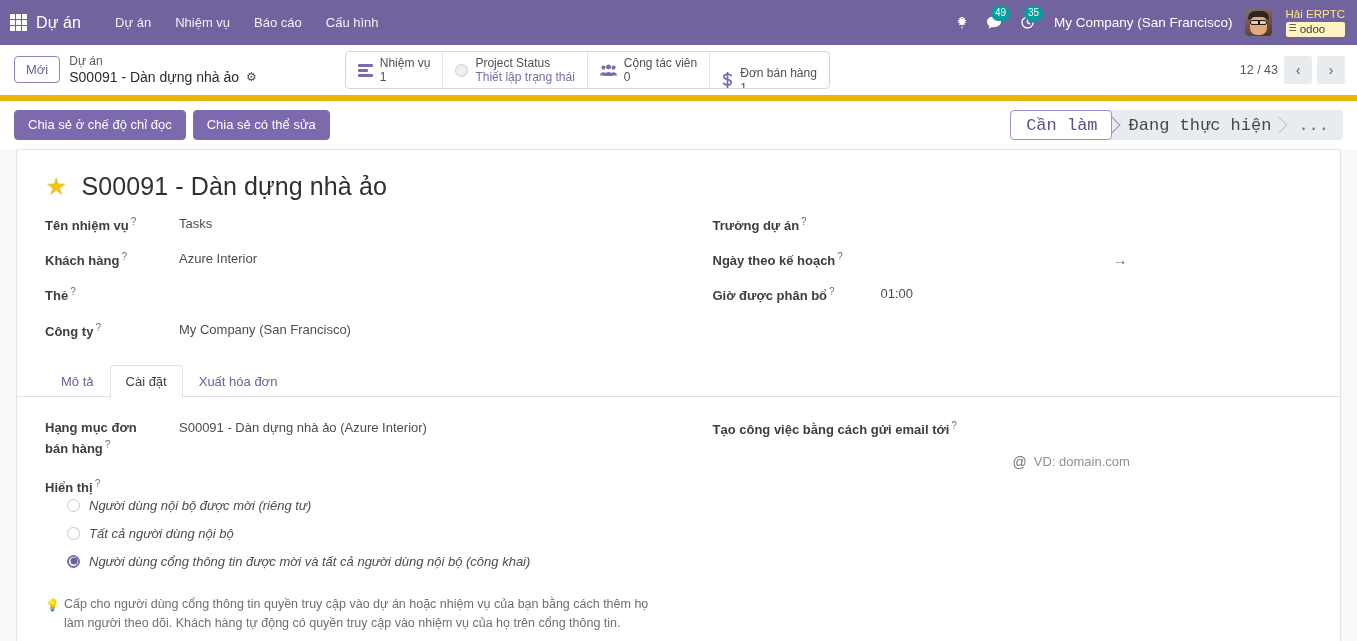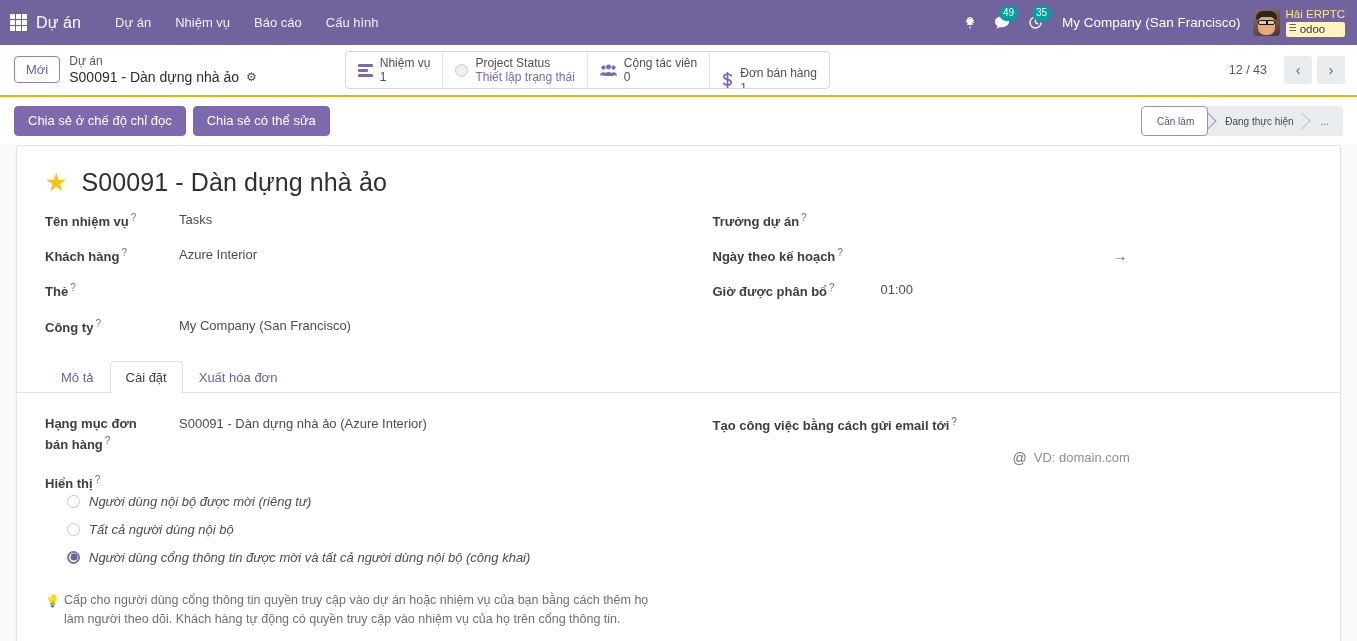--- a/index.html
+++ b/index.html
@@ -83,21 +83,21 @@
   .company-name {
     font-size: 13.5px;
     color: #ffffff;
     padding: 0 12px 0 10px;
     white-space: nowrap;
     cursor: pointer;
   }
   .user-menu {
     display: flex;
     align-items: center;
-    gap: 6px;
+    gap: 14px;
     padding-right: 4px;
     cursor: pointer;
     text-align: center;
   }
   .avatar {
     width: 27px; height: 27px;
     border-radius: 4px;
     background: linear-gradient(160deg,#8e6f5e 0%, #6d4f42 60%, #4a3430 100%);
     position: relative;
     overflow: hidden;
@@ -130,21 +130,21 @@
     border-radius: 2px;
     display: flex; align-items: center; gap: 3px;
     white-space: nowrap;
     margin-top: 1px;
   }
   .db-icon { font-size: 9px; color: #333; }
 
   
   .control-panel {
     background: #ffffff;
-    border-bottom: 2px solid #eab308;
+    border-bottom: 6px solid #eab308;
     padding: 6px 12px 6px 14px;
     display: flex;
     align-items: center;
     min-height: 52px;
   }
   .breadcrumb-wrap { display: flex; align-items: center; gap: 9px; }
   .state-badge {
     border: 1px solid #8f82bd;
     color: #6B629C;
     border-radius: 4px;
@@ -194,21 +194,21 @@
   .circle-ico {
     width: 13px; height: 13px; border-radius: 50%;
     border: 1.5px solid #c9c9d2; background: #eeeef3;
   }
   .pager {
     margin-left: auto;
     display: flex;
     align-items: center;
     gap: 5px;
   }
-  .pager-count { font-size: 12.5px; color: #55585d; margin-right: 12px; }
+  .pager-count { font-size: 12.5px; color: #55585d; margin-right: 1px; }
   .pager-btn {
     width: 28px; height: 28px;
     background: #e9ecef;
     border: none; border-radius: 3px;
     color: #5d6166;
     font-size: 14px;
     display: flex; align-items: center; justify-content: center;
     cursor: pointer;
   }
 
@@ -235,25 +235,26 @@
     display: flex;
     align-items: stretch;
     background: #e9ecef;
     border-radius: 4px;
     height: 30px;
     overflow: hidden;
   }
   .status-step {
     display: flex; align-items: center;
     padding: 0 13px 0 17px;
-    font-size: 10px;
+    font-size: 17px;
     color: #46484b;
     position: relative;
     cursor: pointer;
     white-space: nowrap;
+    font-family: Liberation Mono, monospace;
   }
   .status-step:first-child { padding-left: 15px; }
   .status-step::after {
     content: '';
     position: absolute; right: -1px; top: 50%;
     width: 11px; height: 11px;
     border-top: 1px solid #bfc4ca;
     border-right: 1px solid #bfc4ca;
     transform: translateY(-50%) rotate(45deg);
     z-index: 2;

